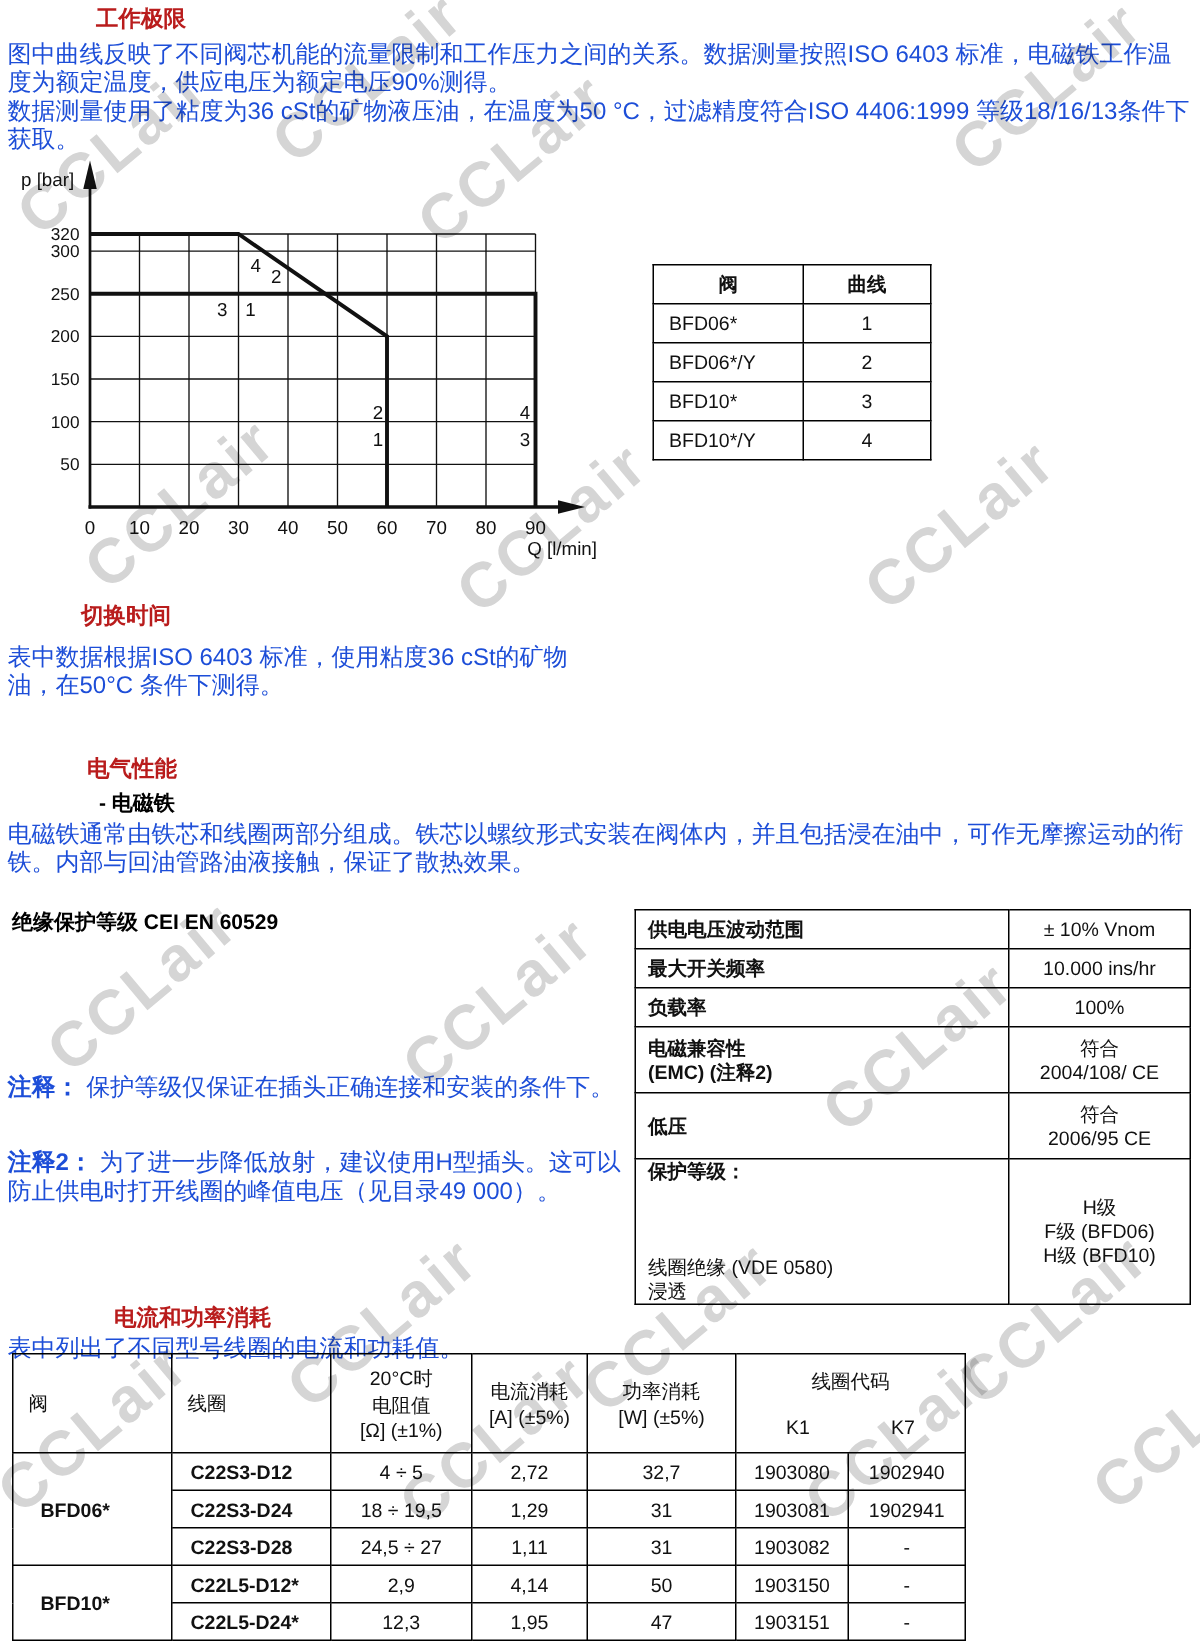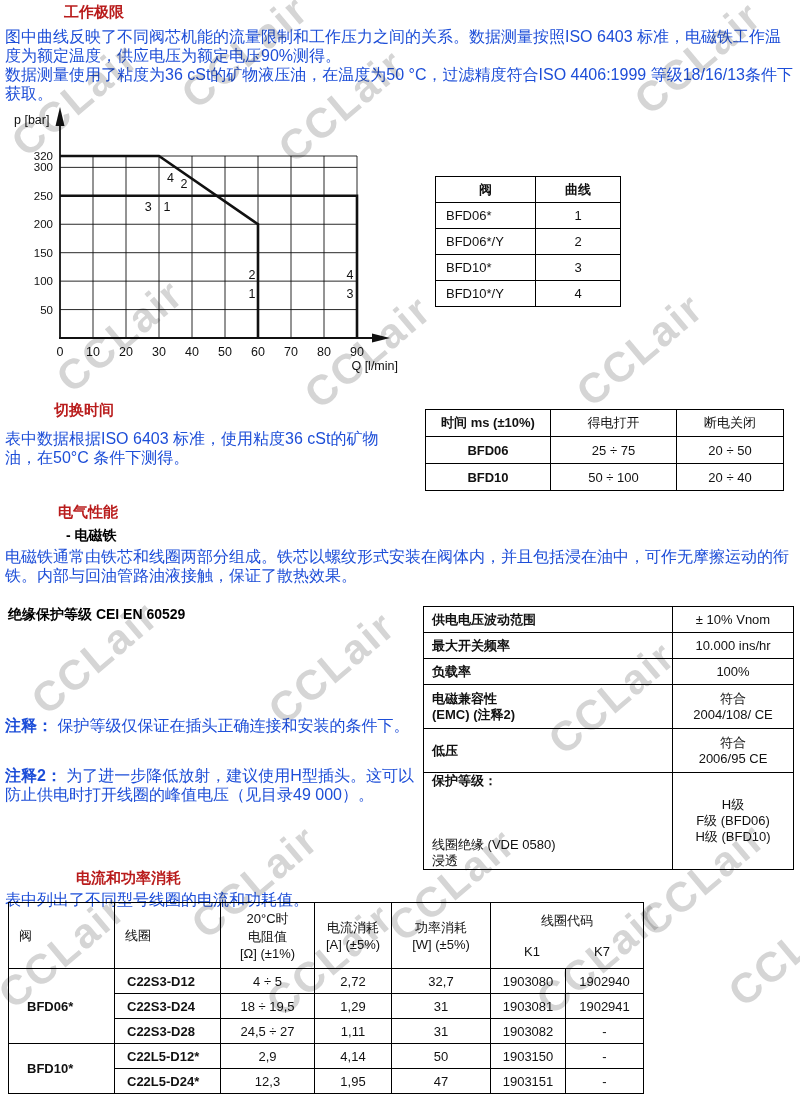--- a/index.html
+++ b/index.html
@@ -131,44 +131,20 @@
     <tr>
       <td style="padding-left:10px">BFD10*/Y</td>
       <td class="c">4</td>
     </tr>
   </tbody>
     </table>
 
   <div class="abs h1" style="left:54px;top:401px;">切换时间</div>
   <div class="abs para" style="left:5px;top:429px;width:378px;">表中数据根据ISO 6403 标准，使用粘度36 cSt的矿物油，在50°C 条件下测得。</div>
 
-  <table class="tbl abs" id="time-table" style="left:425px;top:409px;width:358px;">
-    <colgroup>
-        <col style="width:125px">
-        <col style="width:126px">
-        <col style="width:107px">
-    </colgroup>
-      <tbody>
-        <tr>
-      <td class="c b">时间 ms (±10%)</td>
-      <td class="c">得电打开</td>
-      <td class="c">断电关闭</td>
-    </tr>
-    <tr>
-      <td class="c b">BFD06</td>
-      <td class="c">25 ÷ 75</td>
-      <td class="c">20 ÷ 50</td>
-    </tr>
-    <tr>
-      <td class="c b">BFD10</td>
-      <td class="c">50 ÷ 100</td>
-      <td class="c">20 ÷ 40</td>
-    </tr>
-  </tbody>
-    </table>
 
   <div class="abs h1" style="left:58px;top:503px;">电气性能</div>
   <div class="abs h2" style="left:66px;top:527px;">- 电磁铁</div>
   <div class="abs para" style="left:5px;top:547px;width:792px;">电磁铁通常由铁芯和线圈两部分组成。铁芯以螺纹形式安装在阀体内，并且包括浸在油中，可作无摩擦运动的衔铁。内部与回油管路油液接触，保证了散热效果。</div>
 
   <div class="abs h2" style="left:8px;top:606px;">绝缘保护等级 CEI EN 60529</div>
 
 
   <div class="abs para" style="left:5px;top:716px;width:420px;">
     <span class="b">注释：</span>

